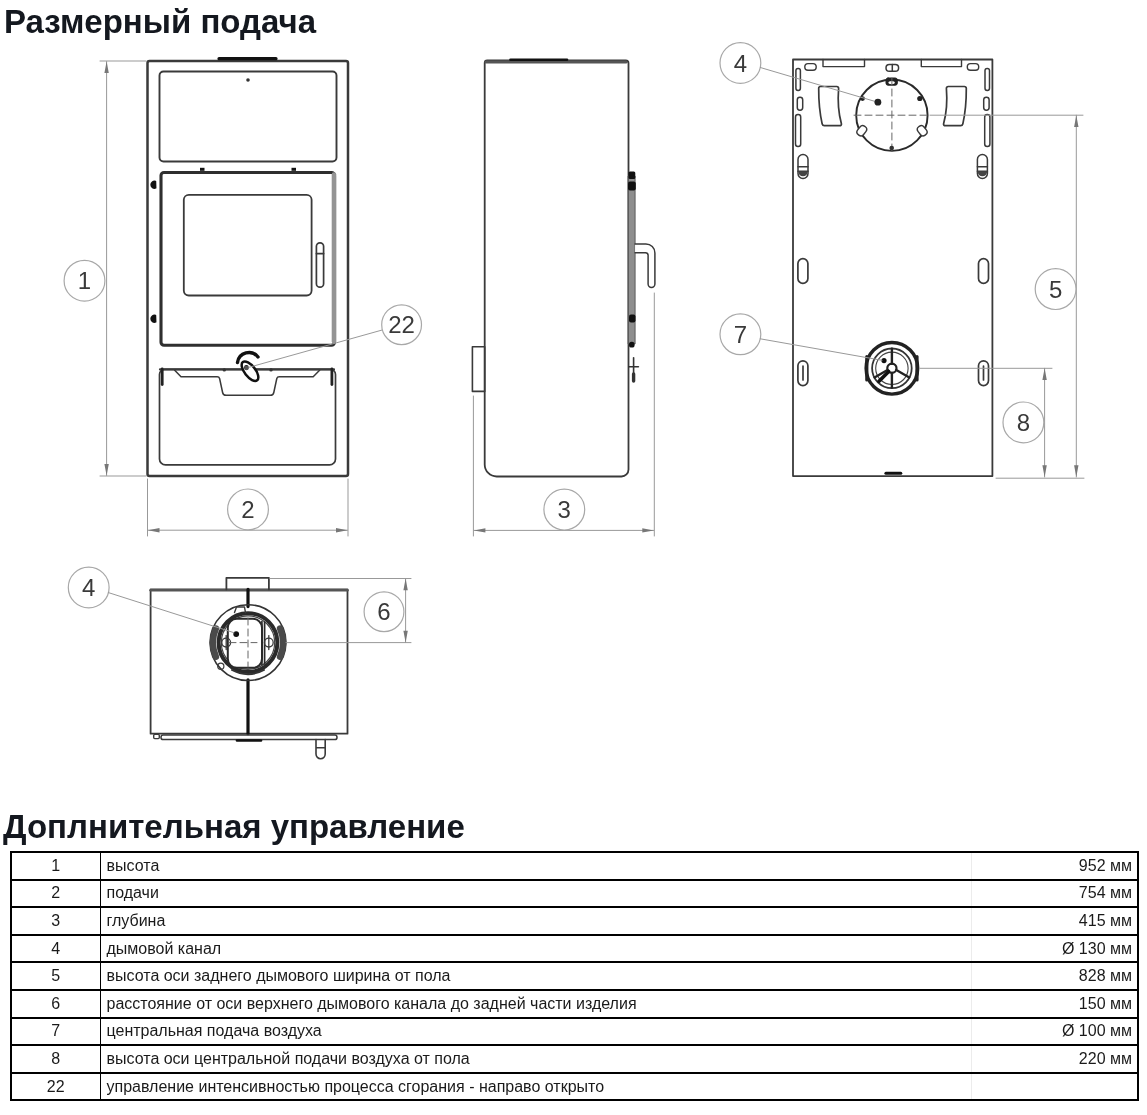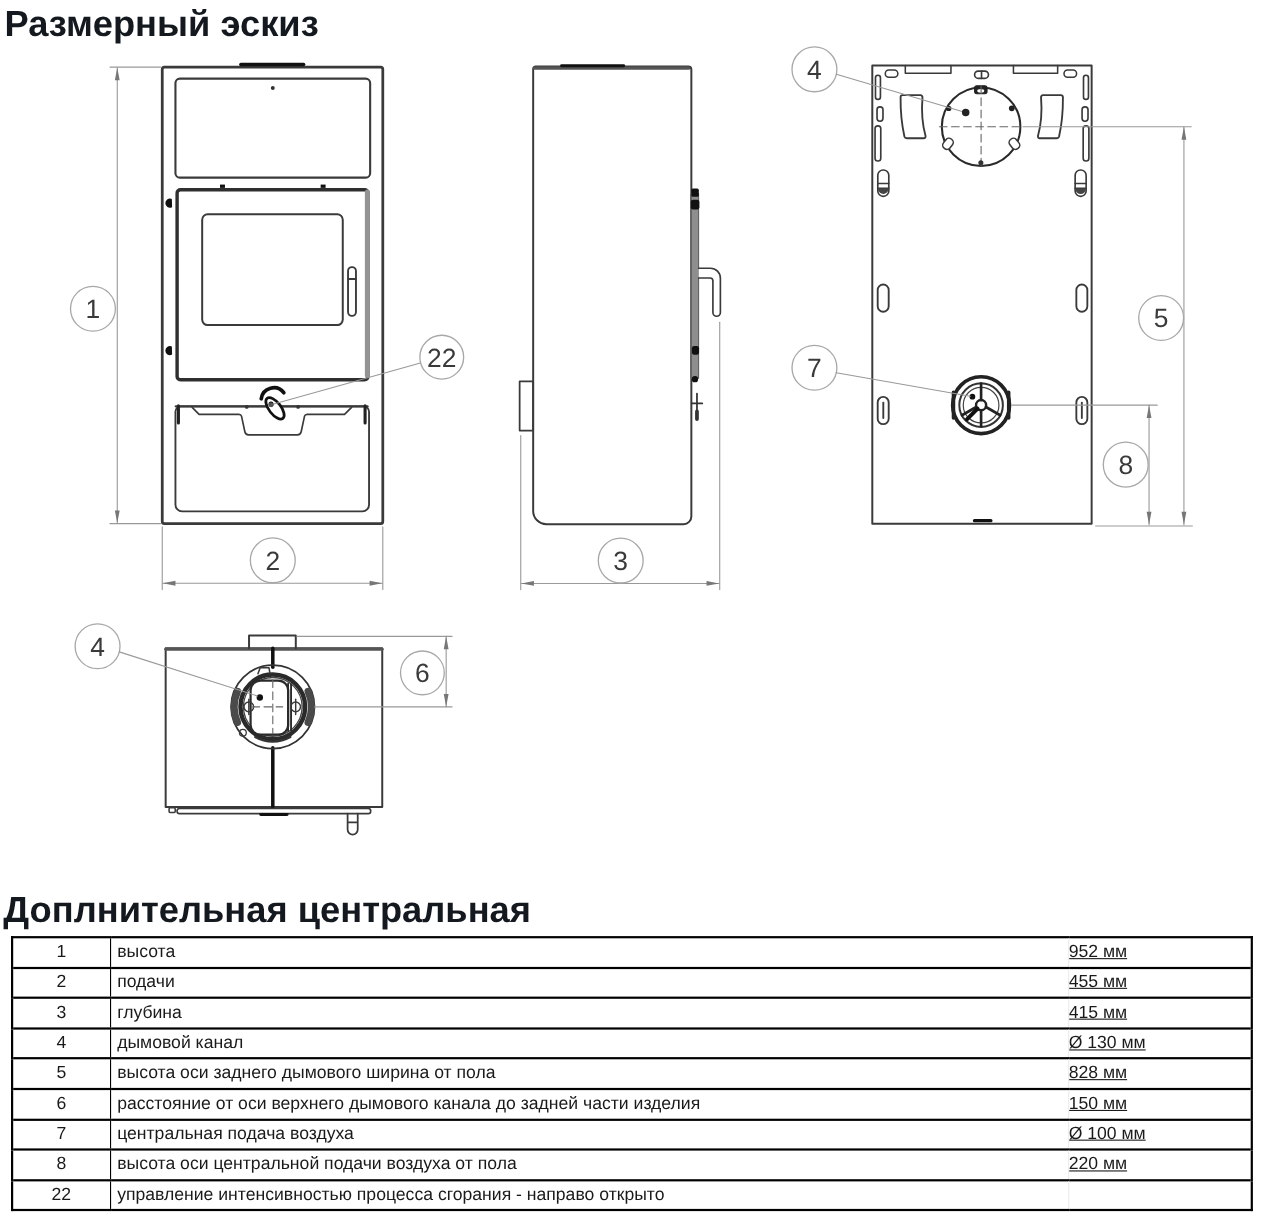--- a/index.html
+++ b/index.html
@@ -5,27 +5,27 @@
   html,body{margin:0;padding:0;background:#fff;}
   body{width:1147px;height:1115px;position:relative;font-family:"Liberation Sans",sans-serif;}
   .h1{position:absolute;left:4px;top:3px;font-size:33px;font-weight:bold;color:#14181f;}
   .h2{position:absolute;left:3px;top:808px;font-size:33px;font-weight:bold;color:#14181f;}
   svg{position:absolute;left:0;top:0;}
   table{position:absolute;left:10px;top:851px;width:1127px;border-collapse:collapse;table-layout:fixed;font-size:16px;color:#1a1a1a;}
   td{border-top:2px solid #000;height:25.6px;padding:0;white-space:nowrap;overflow:hidden;}
   tr td:first-child{border-left:2px solid #000;border-right:1.5px solid #000;text-align:center;}
   tr td:nth-child(2){padding-left:6px;}
   tr td:nth-child(2){border-right:1px solid #ececec;}
-  tr td:nth-child(3){border-right:2px solid #000;padding-right:5px;text-decoration:underline;}
+  tr td:nth-child(3){border-right:2px solid #000;text-align:right;padding-right:5px;}
   tr.last td{border-bottom:2px solid #000;}
 </style>
 </head>
 <body>
 
-<div class="h1">Размерный эскиз</div>
+<div class="h1">Размерный подача</div>
 
 <svg width="1147" height="800" viewBox="0 0 1147 800" style="left:0;top:0">
 <g fill="none" stroke="#3a3a3a" stroke-width="1.8" stroke-linecap="round" stroke-linejoin="round">
 
 <rect x="147.5" y="61" width="200.5" height="415" rx="2" stroke-width="2.5"></rect>
 
 <path d="M219,58.7 H276" stroke="#111" stroke-width="3.2"></path>
 
 <rect x="159.5" y="71.5" width="177" height="90" rx="4" stroke-width="1.9"></rect>
 
@@ -332,38 +332,38 @@
 
 <path d="M405.6,578.5 V642.6" stroke="#999" stroke-width="1"></path>
 
 <path d="M405.6,578.5 L403.4,590.3 H407.8 Z M405.6,642.6 L403.4,630.8 H407.8 Z" fill="#777" stroke="none"></path>
 
 <circle cx="384" cy="611.7" r="19.9" fill="#fff" stroke="#a8a8a8" stroke-width="1.2"></circle>
 <text x="384" y="620.2" font-size="24" fill="#3a3a3a" text-anchor="middle" stroke="none" font-family="Liberation Sans, sans-serif">6</text>
 </g>
 </svg>
 
-<div class="h2">Доплнительная центральная</div>
+<div class="h2">Доплнительная управление</div>
 
 <table>
 <colgroup>
       <col style="width:89px">
       <col style="width:871px">
       <col style="width:167px">
     </colgroup>
 <tbody>
       <tr>
         <td>1</td>
         <td>высота</td>
         <td>952 мм</td>
       </tr>
 <tr>
         <td>2</td>
         <td>подачи</td>
-        <td>455 мм</td>
+        <td>754 мм</td>
       </tr>
 <tr>
         <td>3</td>
         <td>глубина</td>
         <td>415 мм</td>
       </tr>
 <tr>
         <td>4</td>
         <td>дымовой канал</td>
         <td>Ø 130 мм</td>

